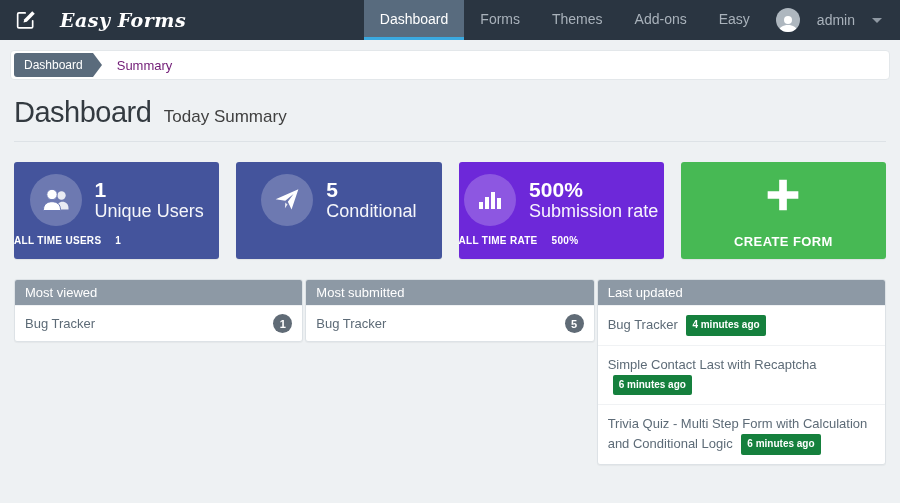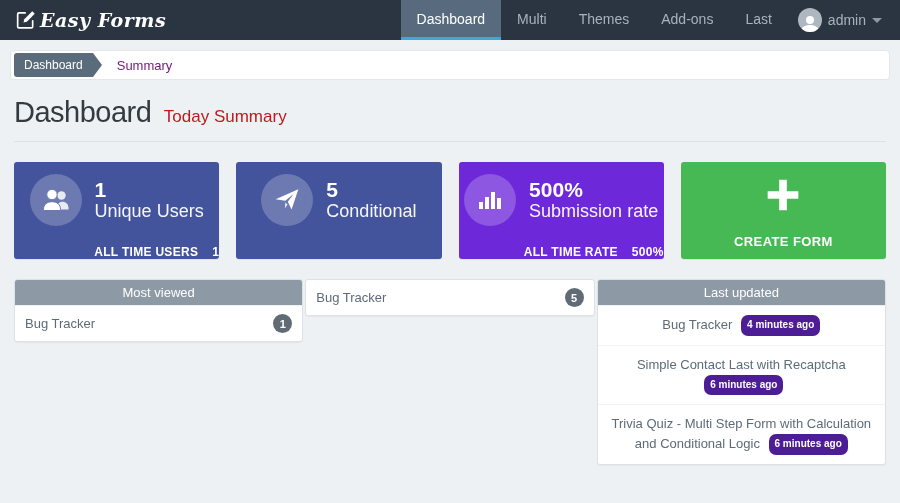--- a/index.html
+++ b/index.html
@@ -13,21 +13,21 @@
   
   .navbar {
     height: 40px;
     background: #2a3541;
     display: flex;
     align-items: stretch;
   }
   .brand {
     display: flex;
     align-items: center;
-    gap: 4px;
+    gap: 24px;
     padding: 0 16px;
     color: #fff;
     cursor: pointer;
   }
   .brand-text {
     font-family: "DejaVu Serif", serif;
     font-style: italic;
     font-weight: bold;
     font-size: 19px;
     letter-spacing: 0.5px;
@@ -43,21 +43,21 @@
     cursor: pointer;
   }
   .nav-item.active {
     background: #586b7e;
     color: #fff;
     border-bottom-color: #3aa9e0;
   }
   .user-area {
     display: flex;
     align-items: center;
-    gap: 6px;
+    gap: 17px;
     padding: 0 18px 0 10px;
     color: #a9b2bb;
     font-size: 14px;
     cursor: pointer;
   }
   .avatar {
     width: 24px; height: 24px;
     border-radius: 50%;
     background: #aeb7bf;
     display: flex; align-items: flex-end; justify-content: center;
@@ -107,21 +107,21 @@
     font-size: 13px;
   }
 
   
   .page-head {
     margin: 16px 14px 0 14px;
     padding-bottom: 12px;
     border-bottom: 1px solid #dde2e6;
   }
   .page-title { display: inline; font-size: 29px; font-weight: 500; color: #333a40; letter-spacing: -0.5px; }
-  .page-subtitle { display: inline; font-size: 17px; color: #b91c1c; margin-left: 8px; }
+  .page-subtitle { display: inline; font-size: 17px; color: #404040; margin-left: 8px; }
 
   
   .stats-row {
     margin: 20px 14px 0 14px;
     display: flex;
     gap: 17px;
   }
   .stat-card {
     flex: 1;
     height: 97px;
@@ -145,43 +145,42 @@
     border-radius: 50%;
     background: rgba(255,255,255,0.22);
     display: flex;
     align-items: center;
     justify-content: center;
     flex: none;
   }
   .stat-num { font-size: 21px; font-weight: bold; line-height: 1.1; }
   .stat-label { font-size: 18px; color: rgba(255,255,255,0.95); }
   .stat-footer {
-    margin-top: 19px;
-    text-align: right;
-    font-size: 12px;
+    margin-top: 9px;
+    text-align: left;
+    font-size: 10px;
     font-weight: bold;
     letter-spacing: 0.3px;
   }
   .stat-footer .sep { display: inline-block; width: 14px; }
   .create-card {
     display: flex;
     flex-direction: column;
     align-items: center;
     justify-content: center;
     gap: 16px;
   }
   .create-label { font-size: 13px; font-weight: bold; letter-spacing: 0.4px; }
 
   
   .panels-row {
     margin: 20px 14px 0 14px;
     display: flex;
     gap: 2px;
     align-items: flex-start;
-    text-align: center;
   }
   .panel {
     flex: 1;
     background: #fff;
     border-radius: 3px;
     border: 1px solid #dde2e6;
     box-shadow: 0 1px 1px rgba(0,0,0,0.04);
     overflow: hidden;
   }
   .panel-header {
@@ -218,26 +217,26 @@
     padding: 9px 10px;
     font-size: 13px;
     color: #5d6b77;
     line-height: 1.55;
     border-top: 1px solid #f0f2f4;
     cursor: pointer;
   }
   .updated-row:first-of-type { border-top: none; }
   .time-badge {
     display: inline-block;
-    background: #4c1d95;
+    background: #15803d;
     color: #fff;
     font-size: 10px;
     font-weight: bold;
     padding: 2px 6px 3px 6px;
-    border-radius: 7px;
+    border-radius: 2px;
     margin-left: 5px;
     white-space: nowrap;
     vertical-align: 1px;
   }
 
   svg { display: block; }
 </style>
 </head>
 <body>
 
@@ -247,24 +246,24 @@
       <svg width="20" height="20" viewBox="0 0 24 24" fill="none" stroke="#ffffff" stroke-width="2" stroke-linecap="round" stroke-linejoin="round">
         <path d="M20 13v7a1.5 1.5 0 0 1-1.5 1.5h-15A1.5 1.5 0 0 1 2 20V5a1.5 1.5 0 0 1 1.5-1.5H11"></path>
         <path d="M9 15l1-4 9.5-9.5 3 3L13 14l-4 1z" fill="#ffffff" stroke="none"></path>
       </svg>
     </span>
     <span class="brand-text">Easy Forms</span>
   </div>
 
   <div class="nav-menu">
     <div class="nav-item active">Dashboard</div>
-    <div class="nav-item">Multi</div>
+    <div class="nav-item">Forms</div>
     <div class="nav-item">Themes</div>
     <div class="nav-item">Add-ons</div>
-    <div class="nav-item">Last</div>
+    <div class="nav-item">Easy</div>
     <div class="user-area">
       <span class="avatar">
         <svg width="20" height="18" viewBox="0 0 20 18">
           <circle cx="10" cy="6" r="4" fill="#ffffff"></circle>
           <path d="M1 18c0-5 4-7 9-7s9 2 9 7z" fill="#ffffff"></path>
         </svg>
       </span>
       <span>admin</span>
       <span class="caret"></span>
     </div>
@@ -353,20 +352,21 @@
 
   <div class="panel">
     <div class="panel-header">Most viewed</div>
     <div class="panel-row">
       <span>Bug Tracker</span>
       <span class="count-badge">1</span>
     </div>
   </div>
 
   <div class="panel">
+    <div class="panel-header">Most submitted</div>
     <div class="panel-row">
       <span>Bug Tracker</span>
       <span class="count-badge">5</span>
     </div>
   </div>
 
   <div class="panel">
     <div class="panel-header">Last updated</div>
     <div class="updated-row">
       <span>Bug Tracker</span>

